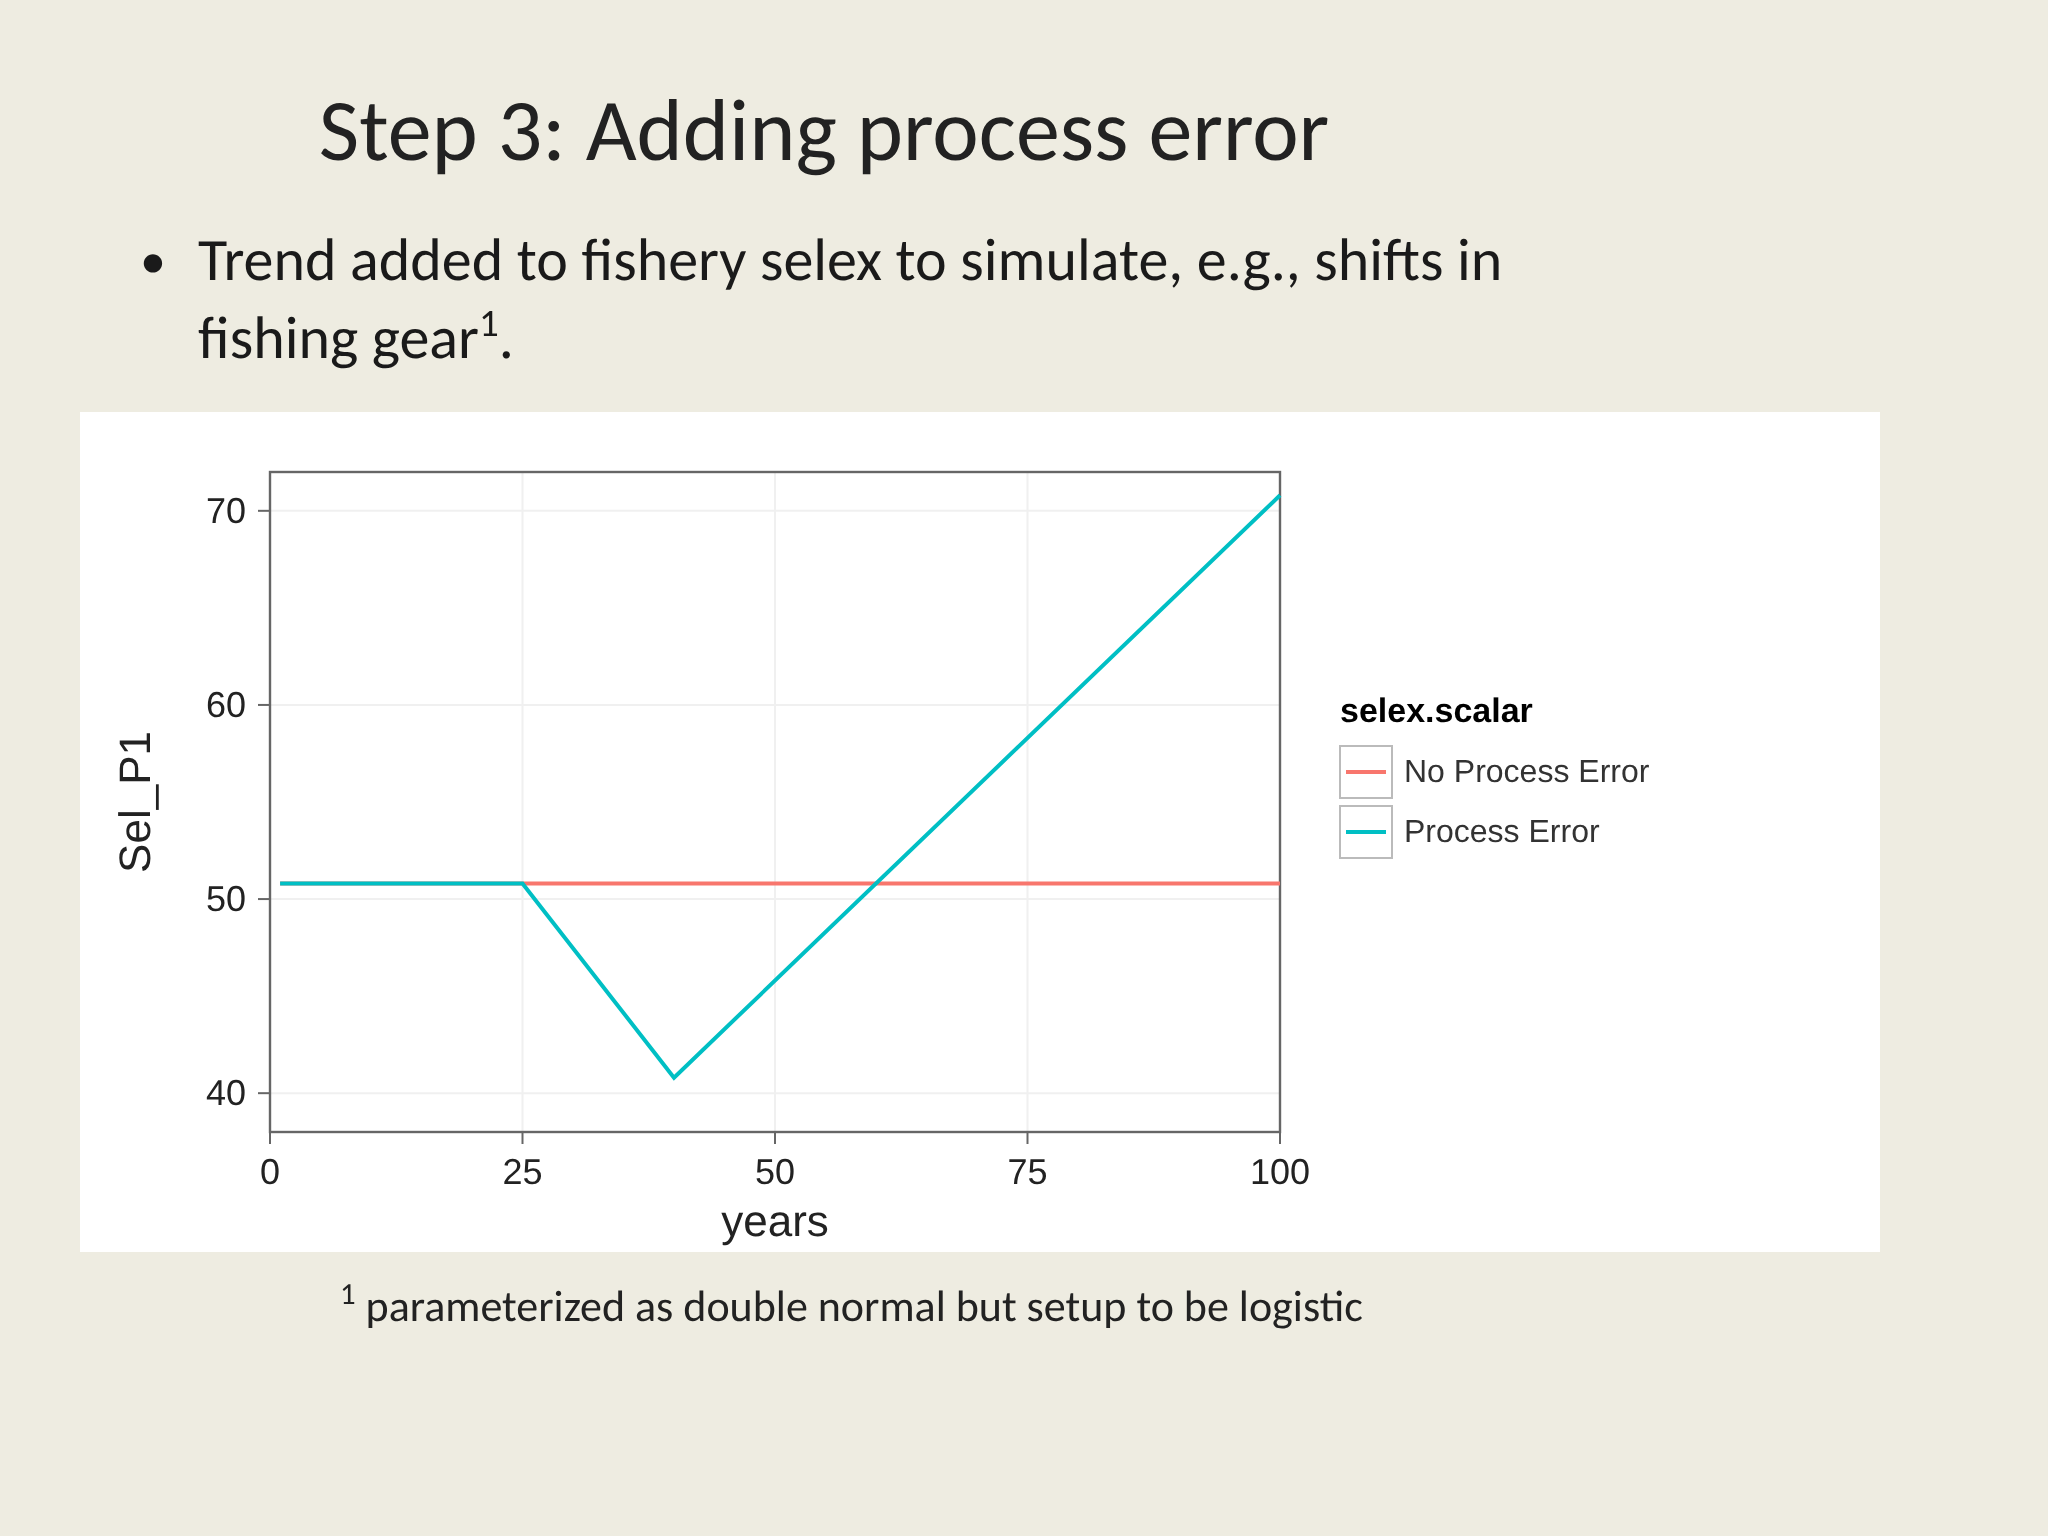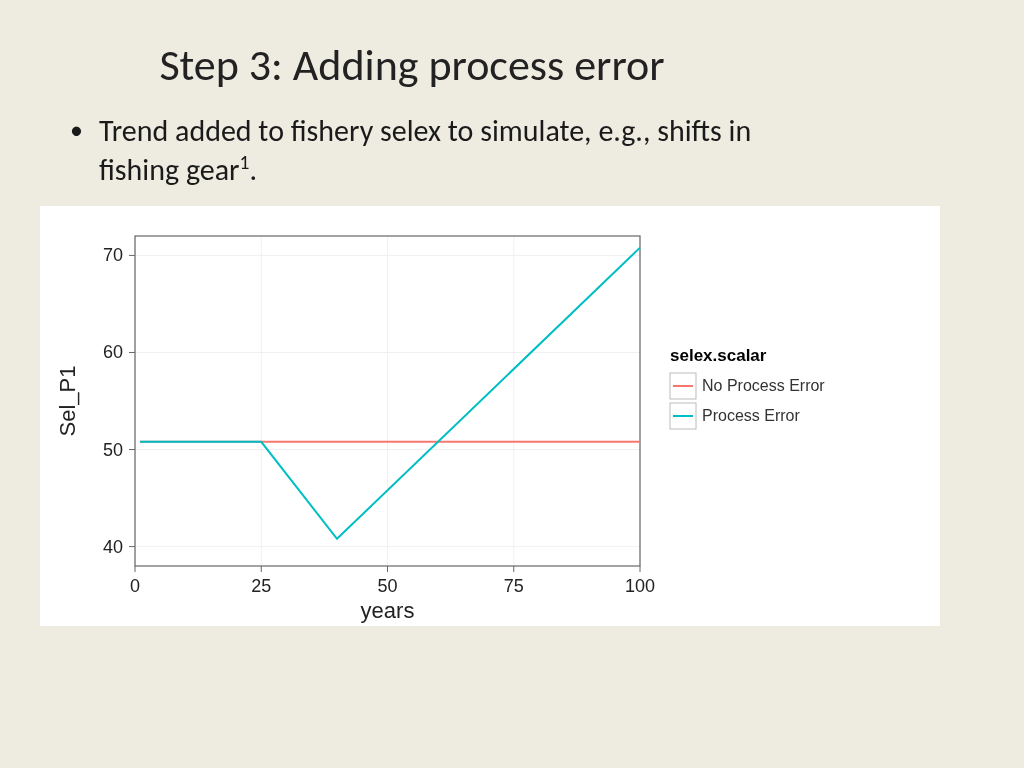--- a/index.html
+++ b/index.html
@@ -139,14 +139,17 @@
         <text x="630" y="155" class="legend-title">selex.scalar</text>
         <rect x="630" y="167" width="26" height="26" fill="#fff" stroke="#bbb"></rect>
         <line x1="633" y1="180" x2="653" y2="180" stroke="#f8766d" stroke-width="2"></line>
         <text x="662" y="185" class="legend-label">No Process Error</text>
         <rect x="630" y="197" width="26" height="26" fill="#fff" stroke="#bbb"></rect>
         <line x1="633" y1="210" x2="653" y2="210" stroke="#00bfc4" stroke-width="2"></line>
         <text x="662" y="215" class="legend-label">Process Error</text>
       </svg>
   </div>
 
+  <div class="footnote">
+    <sup>1</sup><span> parameterized as double normal but setup to be logistic</span>
+  </div>
 
 </div>
 
 </body></html>

